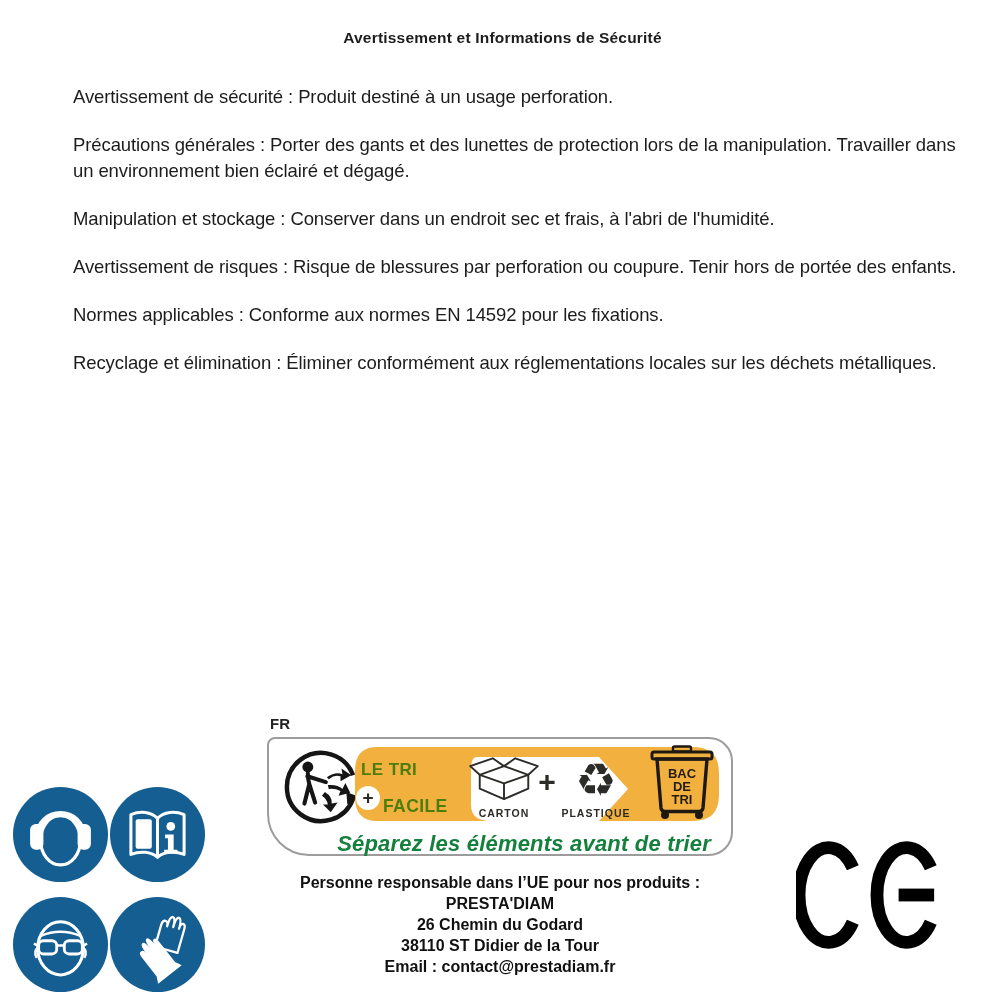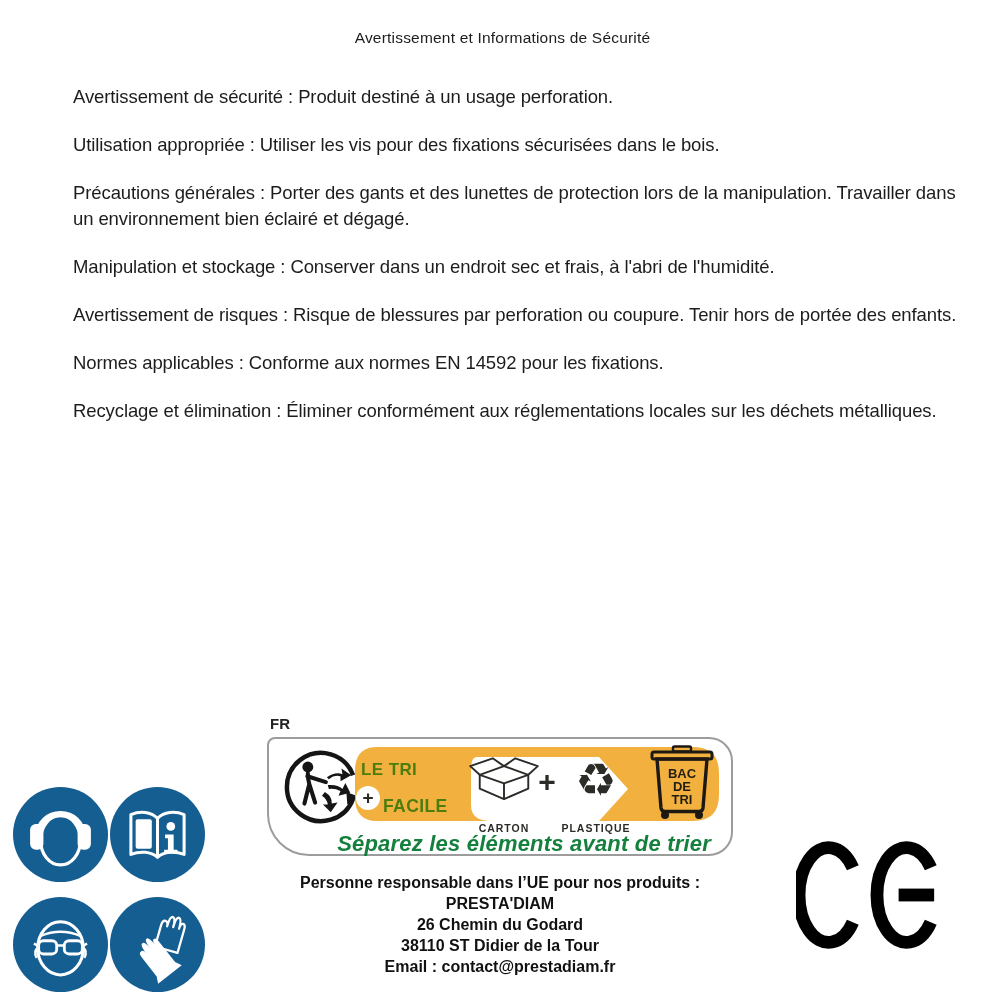--- a/index.html
+++ b/index.html
@@ -2,21 +2,21 @@
 <html><head>
 <meta charset="utf-8">
 <style>
   * { margin:0; padding:0; box-sizing:border-box; }
   html,body { width:1005px; height:1005px; background:#ffffff; overflow:hidden;
     font-family:"Liberation Sans", sans-serif; color:#1c1c1c; }
   .abs { position:absolute; }
 
   
   #title { top:29px; left:0; width:1005px; text-align:center;
-    font-size:15.5px; font-weight:normal; letter-spacing:0.2px; }
+    font-size:15.5px; font-weight:bold; letter-spacing:0.2px; }
 
   
   #body-text { top:84px; left:73px; width:900px; }
   #body-text p { font-size:18.5px; line-height:26px; margin:0 0 22px 0; letter-spacing:-0.1px; }
 
   
   #pictos { top:787px; left:13px; display:grid;
     grid-template-columns:95px 95px; grid-template-rows:95px 95px; column-gap:2px; row-gap:15px; }
   .picto svg { width:95px; height:95px; display:block; }
 
@@ -28,21 +28,21 @@
   #tri-yellow-svg { left:84px; top:6px; width:368px; height:82px; }
   .tri-txt { position:absolute; color:#4d7c0f; font-weight:bold; line-height:1; }
   #letri   { left:92px;  top:22px; font-size:17px; letter-spacing:0.4px; }
   #facile  { left:114px; top:51px; font-size:17.5px; letter-spacing:0.4px;margin-top:8px; }
   #plus-circle { left:87px; top:47px; width:24px; height:24px; background:#fff; border-radius:50%;
     text-align:center; font-size:19px; font-weight:bold; color:#2e2a22; line-height:23px; }
   .material { position:absolute; text-align:center; color:#2b2b28; }
   #mat-carton { left:196px; top:17px; width:78px; }
   #mat-plastique { left:287px; top:17px; width:80px; }
   .material .mat-icon { height:48px; display:flex; align-items:center; justify-content:center; }
-  .material .mat-label { font-size:10.5px; font-weight:bold; letter-spacing:1px; margin-top:18px; }
+  .material .mat-label { font-size:10.5px; font-weight:bold; letter-spacing:1px; margin-top:3px; }
   #recycle-glyph { font-size:46px; line-height:46px; color:#2b2b28;
     font-family:"DejaVu Sans", sans-serif; }
   #mat-plus { left:266px; top:26px; width:24px; text-align:center;
     font-size:30px; font-weight:bold; color:#2b2b28; }
   #tagline { right:20px; top:92px; font-size:22px; font-style:italic; font-weight:bold;
     color:#15803d; letter-spacing:0.2px; }
 
   
   #contact { top:872px; left:250px; width:500px; text-align:center;
     font-size:16px; font-weight:bold; line-height:21px; color:#111; }
@@ -50,21 +50,20 @@
   
   #ce { top:840px; left:796px; width:148px; height:110px; }
 </style>
 </head>
 <body>
 
 <div id="title" class="abs">Avertissement et Informations de Sécurité</div>
 
 <div id="body-text" class="abs">
   <p>Avertissement de sécurité : Produit destiné à un usage perforation.</p>
-  <p>Utilisation appropriée : Utiliser les vis pour des fixations sécurisées dans le bois.</p>
   <p>Précautions générales : Porter des gants et des lunettes de protection lors de la manipulation. Travailler dans un environnement bien éclairé et dégagé.</p>
   <p>Manipulation et stockage : Conserver dans un endroit sec et frais, à l'abri de l'humidité.</p>
   <p>Avertissement de risques : Risque de blessures par perforation ou coupure. Tenir hors de portée des enfants.</p>
   <p>Normes applicables : Conforme aux normes EN 14592 pour les fixations.</p>
   <p>Recyclage et élimination : Éliminer conformément aux réglementations locales sur les déchets métalliques.</p>
 </div>
 
 <div id="pictos" class="abs">
   <div class="picto">
     <svg viewBox="0 0 100 100">

